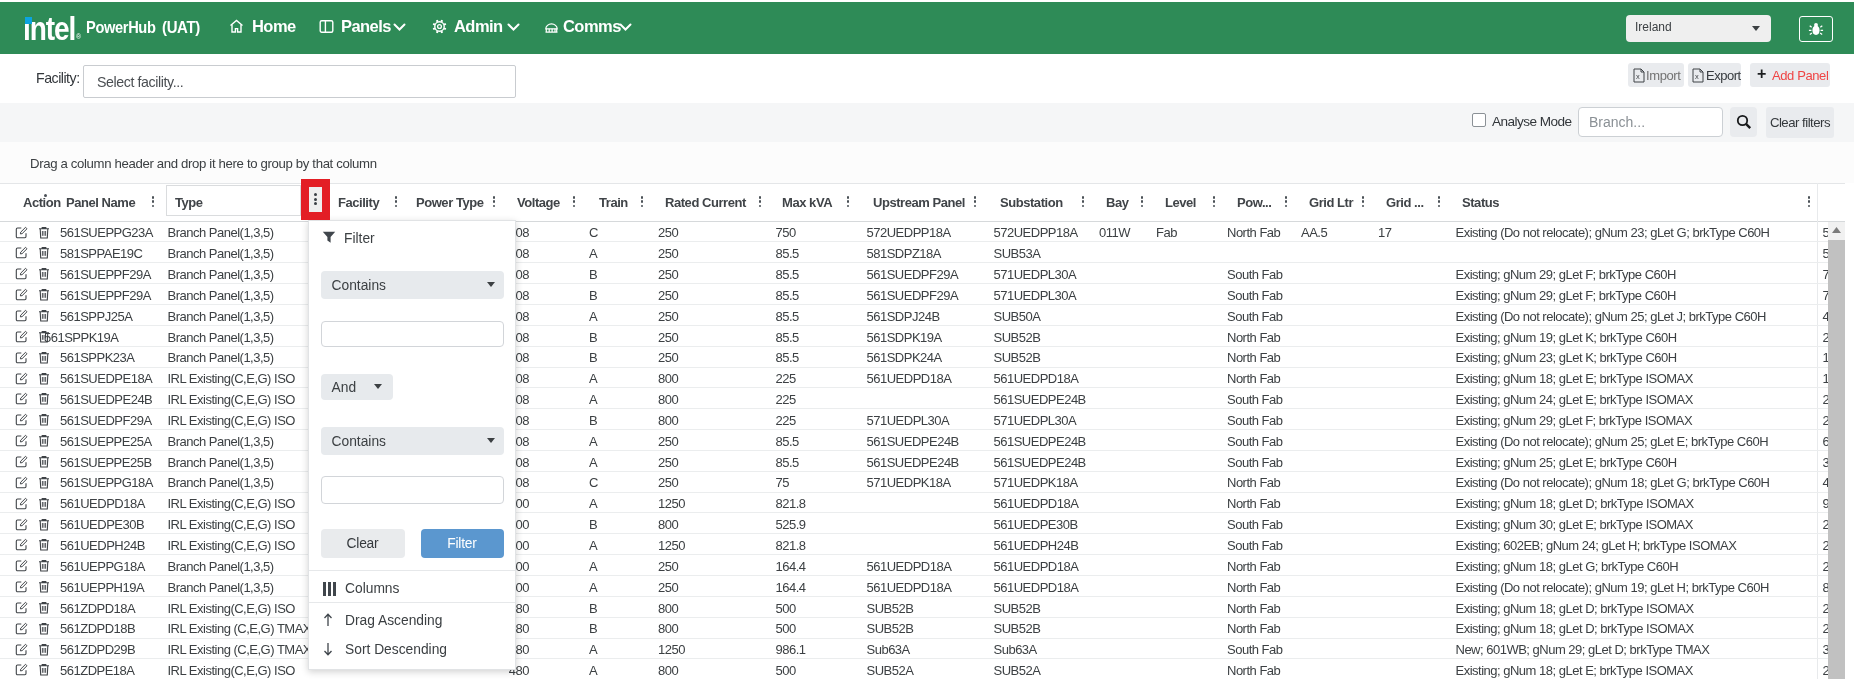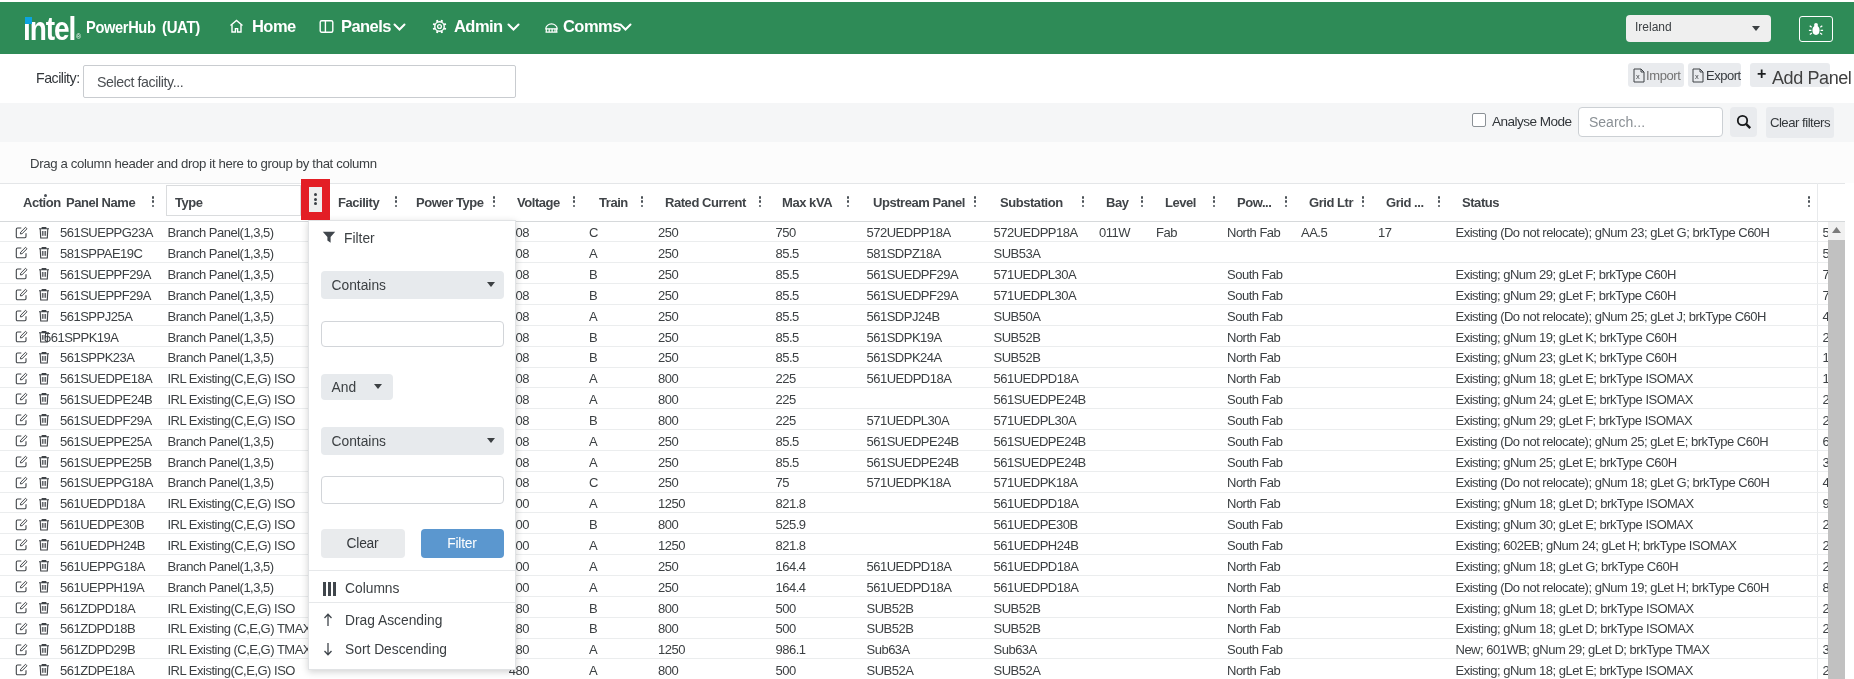--- a/index.html
+++ b/index.html
@@ -71,26 +71,26 @@
 <div class="abs" style="left:1646px;top:68px;font-size:13px;letter-spacing:-0.4px;color:#737373">Import</div>
 <div class="btn" style="left:1688px;top:63px;width:53px;height:24px"></div>
 <svg class="abs" style="left:1692px;top:67.5px" width="12" height="15" viewBox="0 0 12 15" fill="none" stroke="#3f4347" stroke-width="1">
     <path d="M1 1h7l3 3v10H1z"></path>
     <path d="M8 1v3h3"></path>
     <text x="3" y="11" font-size="7.5" fill="#3f4347" stroke="none" font-family="Liberation Sans">x</text>
   </svg>
 <div class="abs" style="left:1706px;top:68px;font-size:13px;letter-spacing:-0.5px;color:#35393d">Export</div>
 <div class="btn" style="left:1750px;top:63px;width:80px;height:24px"></div>
 <div class="abs" style="left:1757px;top:65px;font-size:16px;font-weight:bold;color:#1b1d1f">+</div>
-<div class="abs" style="left:1772px;top:68px;font-size:18px;letter-spacing:-0.4px;color:#404040">Add Panel</div>
+<div class="abs" style="left:1772px;top:68px;font-size:13px;letter-spacing:-0.4px;color:#ef4444">Add Panel</div>
 <div class="abs" style="left:0;top:103px;width:1854px;height:39px;background:#f5f6f7"></div>
 <div class="abs" style="left:1472px;top:113px;width:14px;height:14px;border:1.4px solid #8b9196;border-radius:2px;background:#fff"></div>
 <div class="abs" style="left:1492px;top:114px;font-size:13.6px;color:#33373b;letter-spacing:-0.55px">Analyse Mode</div>
 <div class="abs" style="left:1578px;top:107px;width:145px;height:30px;background:#fff;border:1px solid #ccd0d4;border-radius:4px"></div>
-<div class="abs" style="left:1589px;top:114px;font-size:14px;color:#8a9095">Search...</div>
+<div class="abs" style="left:1589px;top:114px;font-size:14px;color:#8a9095">Branch...</div>
 <div class="btn" style="left:1730px;top:107px;width:27px;height:30px;border-radius:4px"></div>
 <svg class="abs" style="left:1736px;top:114px" width="16" height="16" viewBox="0 0 16 16" fill="none" stroke="#17191b" stroke-width="1.8">
     <circle cx="6.5" cy="6.5" r="4.7"></circle>
     <path d="M10.2 10.2l4 4" stroke-width="2.4"></path>
   </svg>
 <div class="btn" style="left:1766px;top:107px;width:68px;height:31px;font-size:13.2px;letter-spacing:-0.5px">Clear filters</div>
 <div class="abs" style="left:0;top:142px;width:1854px;height:1px;background:#dddfe1"></div>
 <div class="abs" style="left:0;top:142px;width:1854px;height:41px;background:#fcfcfc"></div>
 <div class="abs" style="left:30px;top:156px;font-size:13.2px;color:#3c4043;letter-spacing:-0.35px">Drag a column header and drop it here to group by that column</div>
 <div class="abs" style="left:0;top:183px;width:1854px;height:39px;background:#fff;border-top:1px solid #e4e6e8;border-bottom:1px solid #d6d9db"></div>

